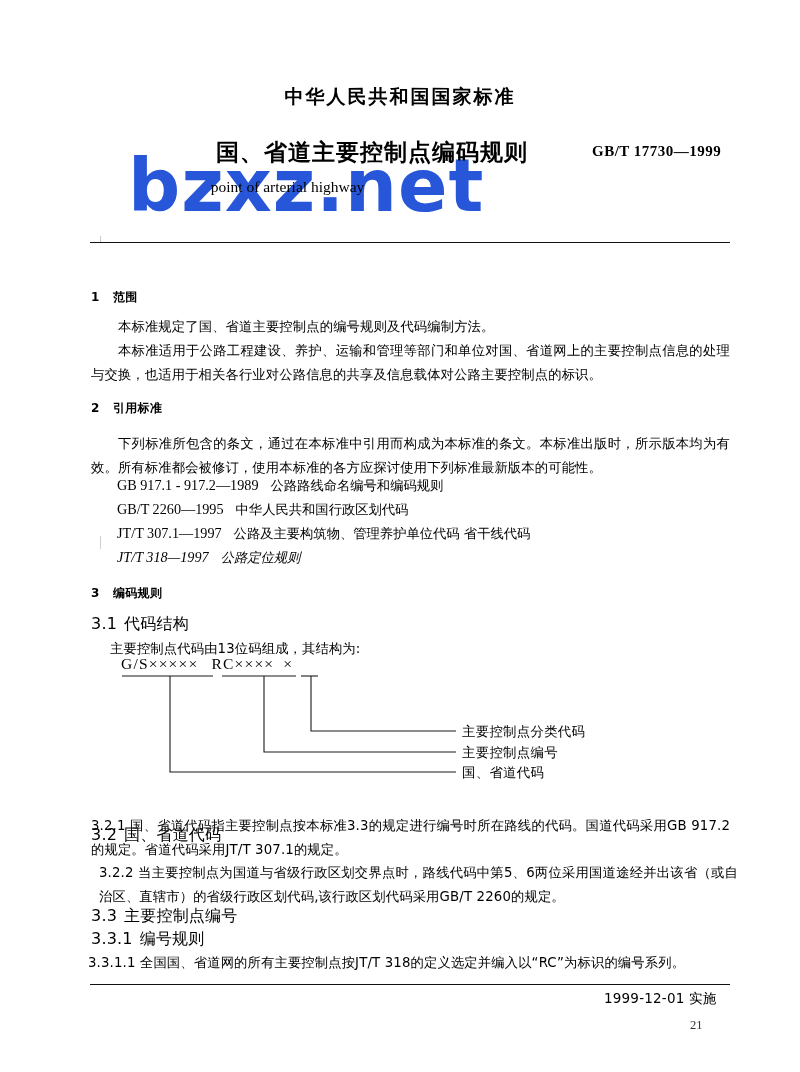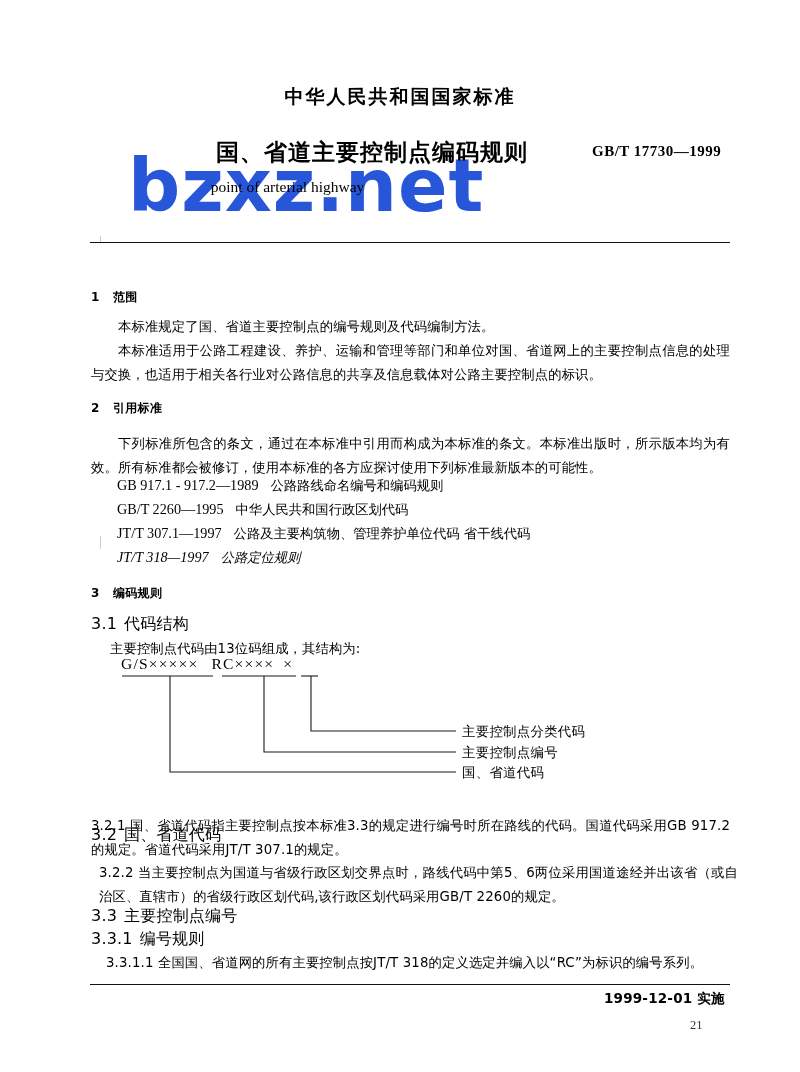--- a/index.html
+++ b/index.html
@@ -227,21 +227,21 @@
     font-size: 13.5px;
     letter-spacing: 0.2px;
     white-space: nowrap;
     z-index: 2;
   }
   .footer-right {
     position: absolute;
     left: 604px;
     top: 990px;
     font-family: "DejaVu Sans", "Liberation Sans", sans-serif;
-    font-weight: 700;
+    font-weight: 400;
     font-size: 13.5px;
     letter-spacing: 0.2px;
     white-space: nowrap;
     z-index: 2;
     text-align: right;
   }
   .page-number {
     position: absolute;
     left: 690px;
     top: 1018px;
@@ -338,21 +338,21 @@
 
     <div class="para" style="left:99px; top:861px; width:639px;"><span style="font-family:'DejaVu Sans','Liberation Sans',sans-serif;">3.2.2</span>&nbsp;<span>当主要控制点为国道与省级行政区划交界点时，路线代码中第5、6两位采用国道途经并出该省（或自治区、直辖市）的省级行政区划代码,该行政区划代码采用GB/T 2260的规定。</span></div>
 
     <div class="sub-head" style="left:91px; top:906px;">
       <span class="num">3.3</span><span>主要控制点编号</span>
     </div>
     <div class="sub-head" style="left:91px; top:929px;">
       <span class="num">3.3.1</span><span>编号规则</span>
     </div>
 
-    <div class="para" style="left:106px; top:951px; width:639px;"><span style="font-family:'DejaVu Sans','Liberation Sans',sans-serif;">3.3.1.1</span>&nbsp;<span>全国国、省道网的所有主要控制点按JT/T 318的定义选定并编入以“RC”为标识的编号系列。</span></div>
+    <div class="para" style="left:88px; top:951px; width:639px;"><span style="font-family:'DejaVu Sans','Liberation Sans',sans-serif;">3.3.1.1</span>&nbsp;<span>全国国、省道网的所有主要控制点按JT/T 318的定义选定并编入以“RC”为标识的编号系列。</span></div>
 
   </div>
 
   <div class="footer-rule"></div>
   <div class="footer-right">1999-12-01 实施</div>
   <div class="page-number">21</div>
 
 </div>
 
 </body></html>

